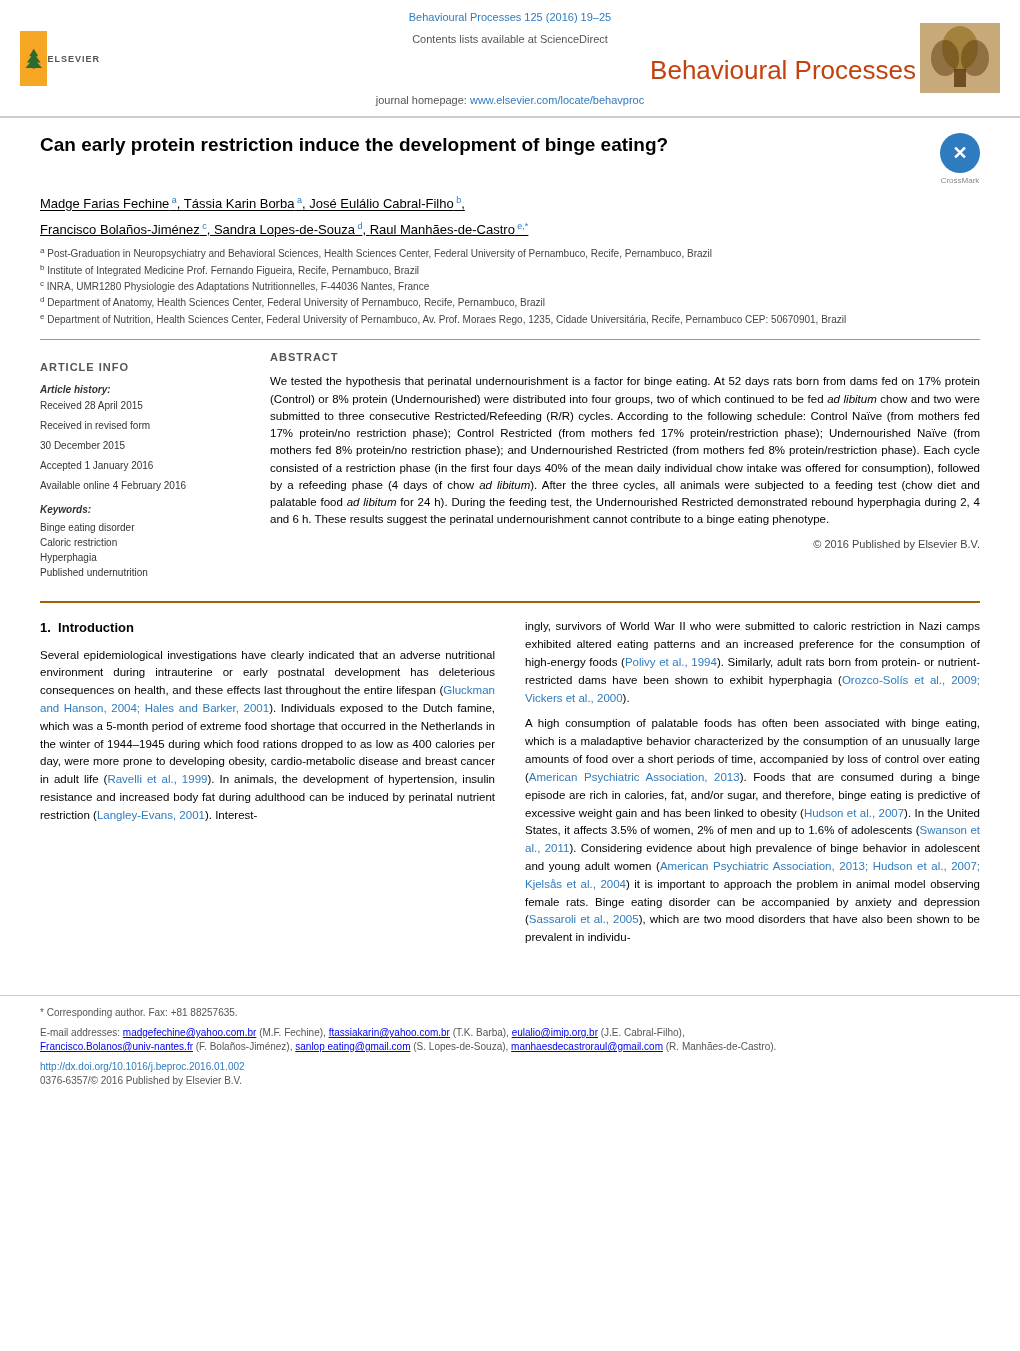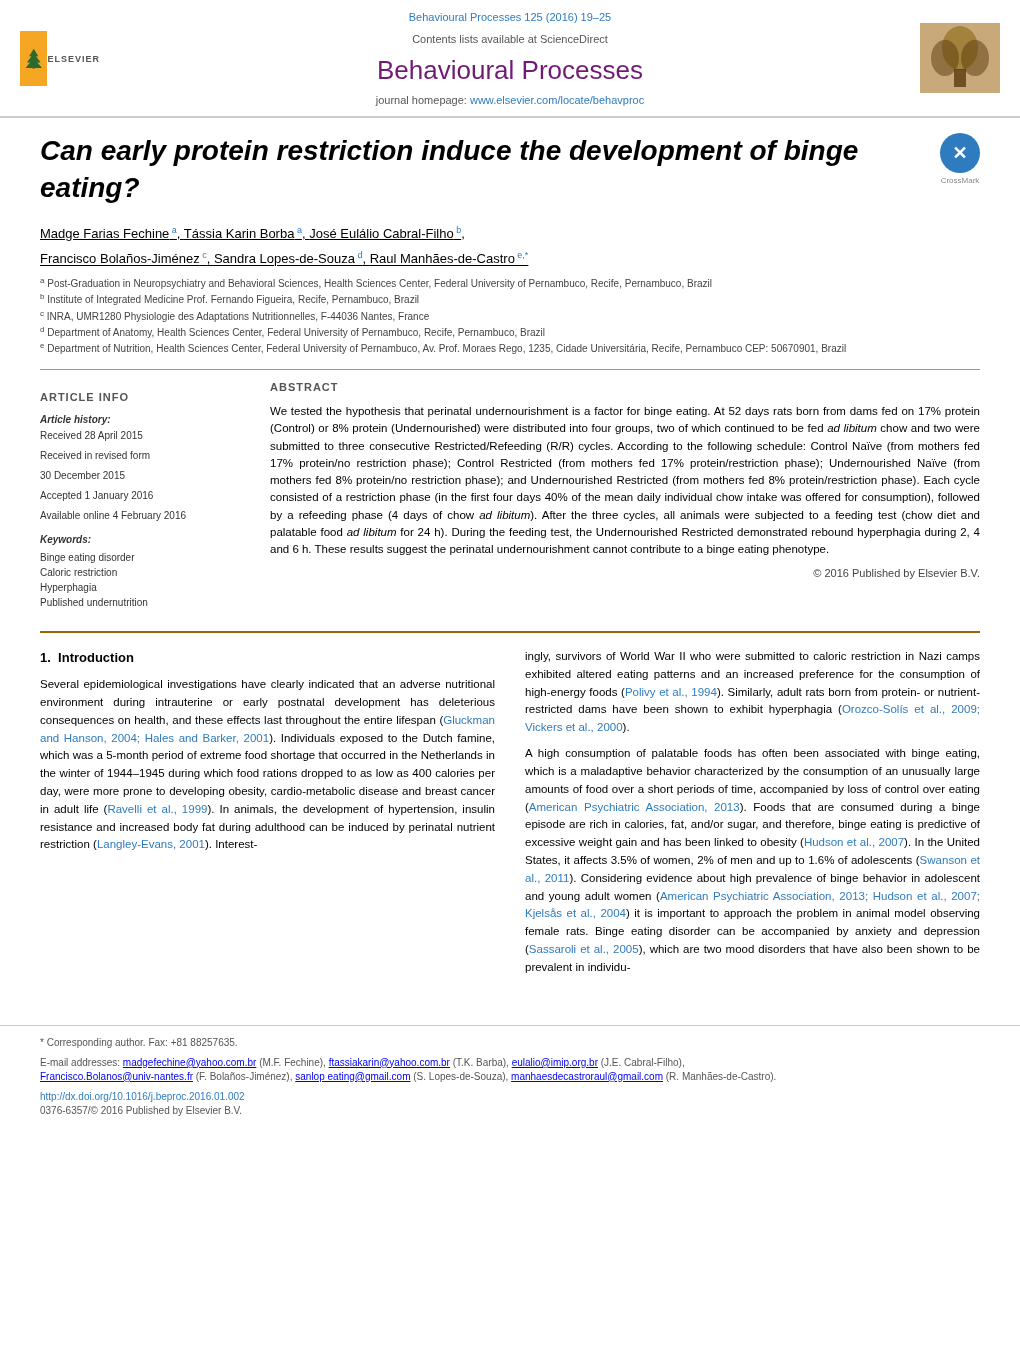--- a/index.html
+++ b/index.html
@@ -50,22 +50,23 @@
       letter-spacing: 1px;
     }
     .header-center {
       flex: 1;
       text-align: center;
     }
     .journal-title {
       font-size: 26px;
       font-family: Arial, sans-serif;
       font-weight: normal;
-      color: #701a75;
-      margin: 4px 17px;
+      color: #c2410c;
+      margin: 4px 4px;
+      text-align: right;
     }
     .journal-homepage {
       font-size: 11px;
       font-family: Arial, sans-serif;
       color: #555;
     }
     .journal-homepage a {
       color: #2e7bbf;
       text-decoration: none;
     }
@@ -76,27 +77,26 @@
       display: flex;
       align-items: center;
       justify-content: center;
       overflow: hidden;
     }
     
     .article-content {
       padding: 15px 40px 20px 40px;
     }
     .article-title {
-      font-size: 28px;
+      font-size: 19px;
       font-weight: bold;
       color: #000;
       margin-bottom: 10px;
       line-height: 1.3;
       font-family: Arial, sans-serif;
-      font-style: italic;
     }
     .crossmark {
       float: right;
       margin-left: 10px;
     }
     .crossmark-icon {
       width: 40px;
       height: 40px;
       background: #2e7bbf;
       border-radius: 50%;

